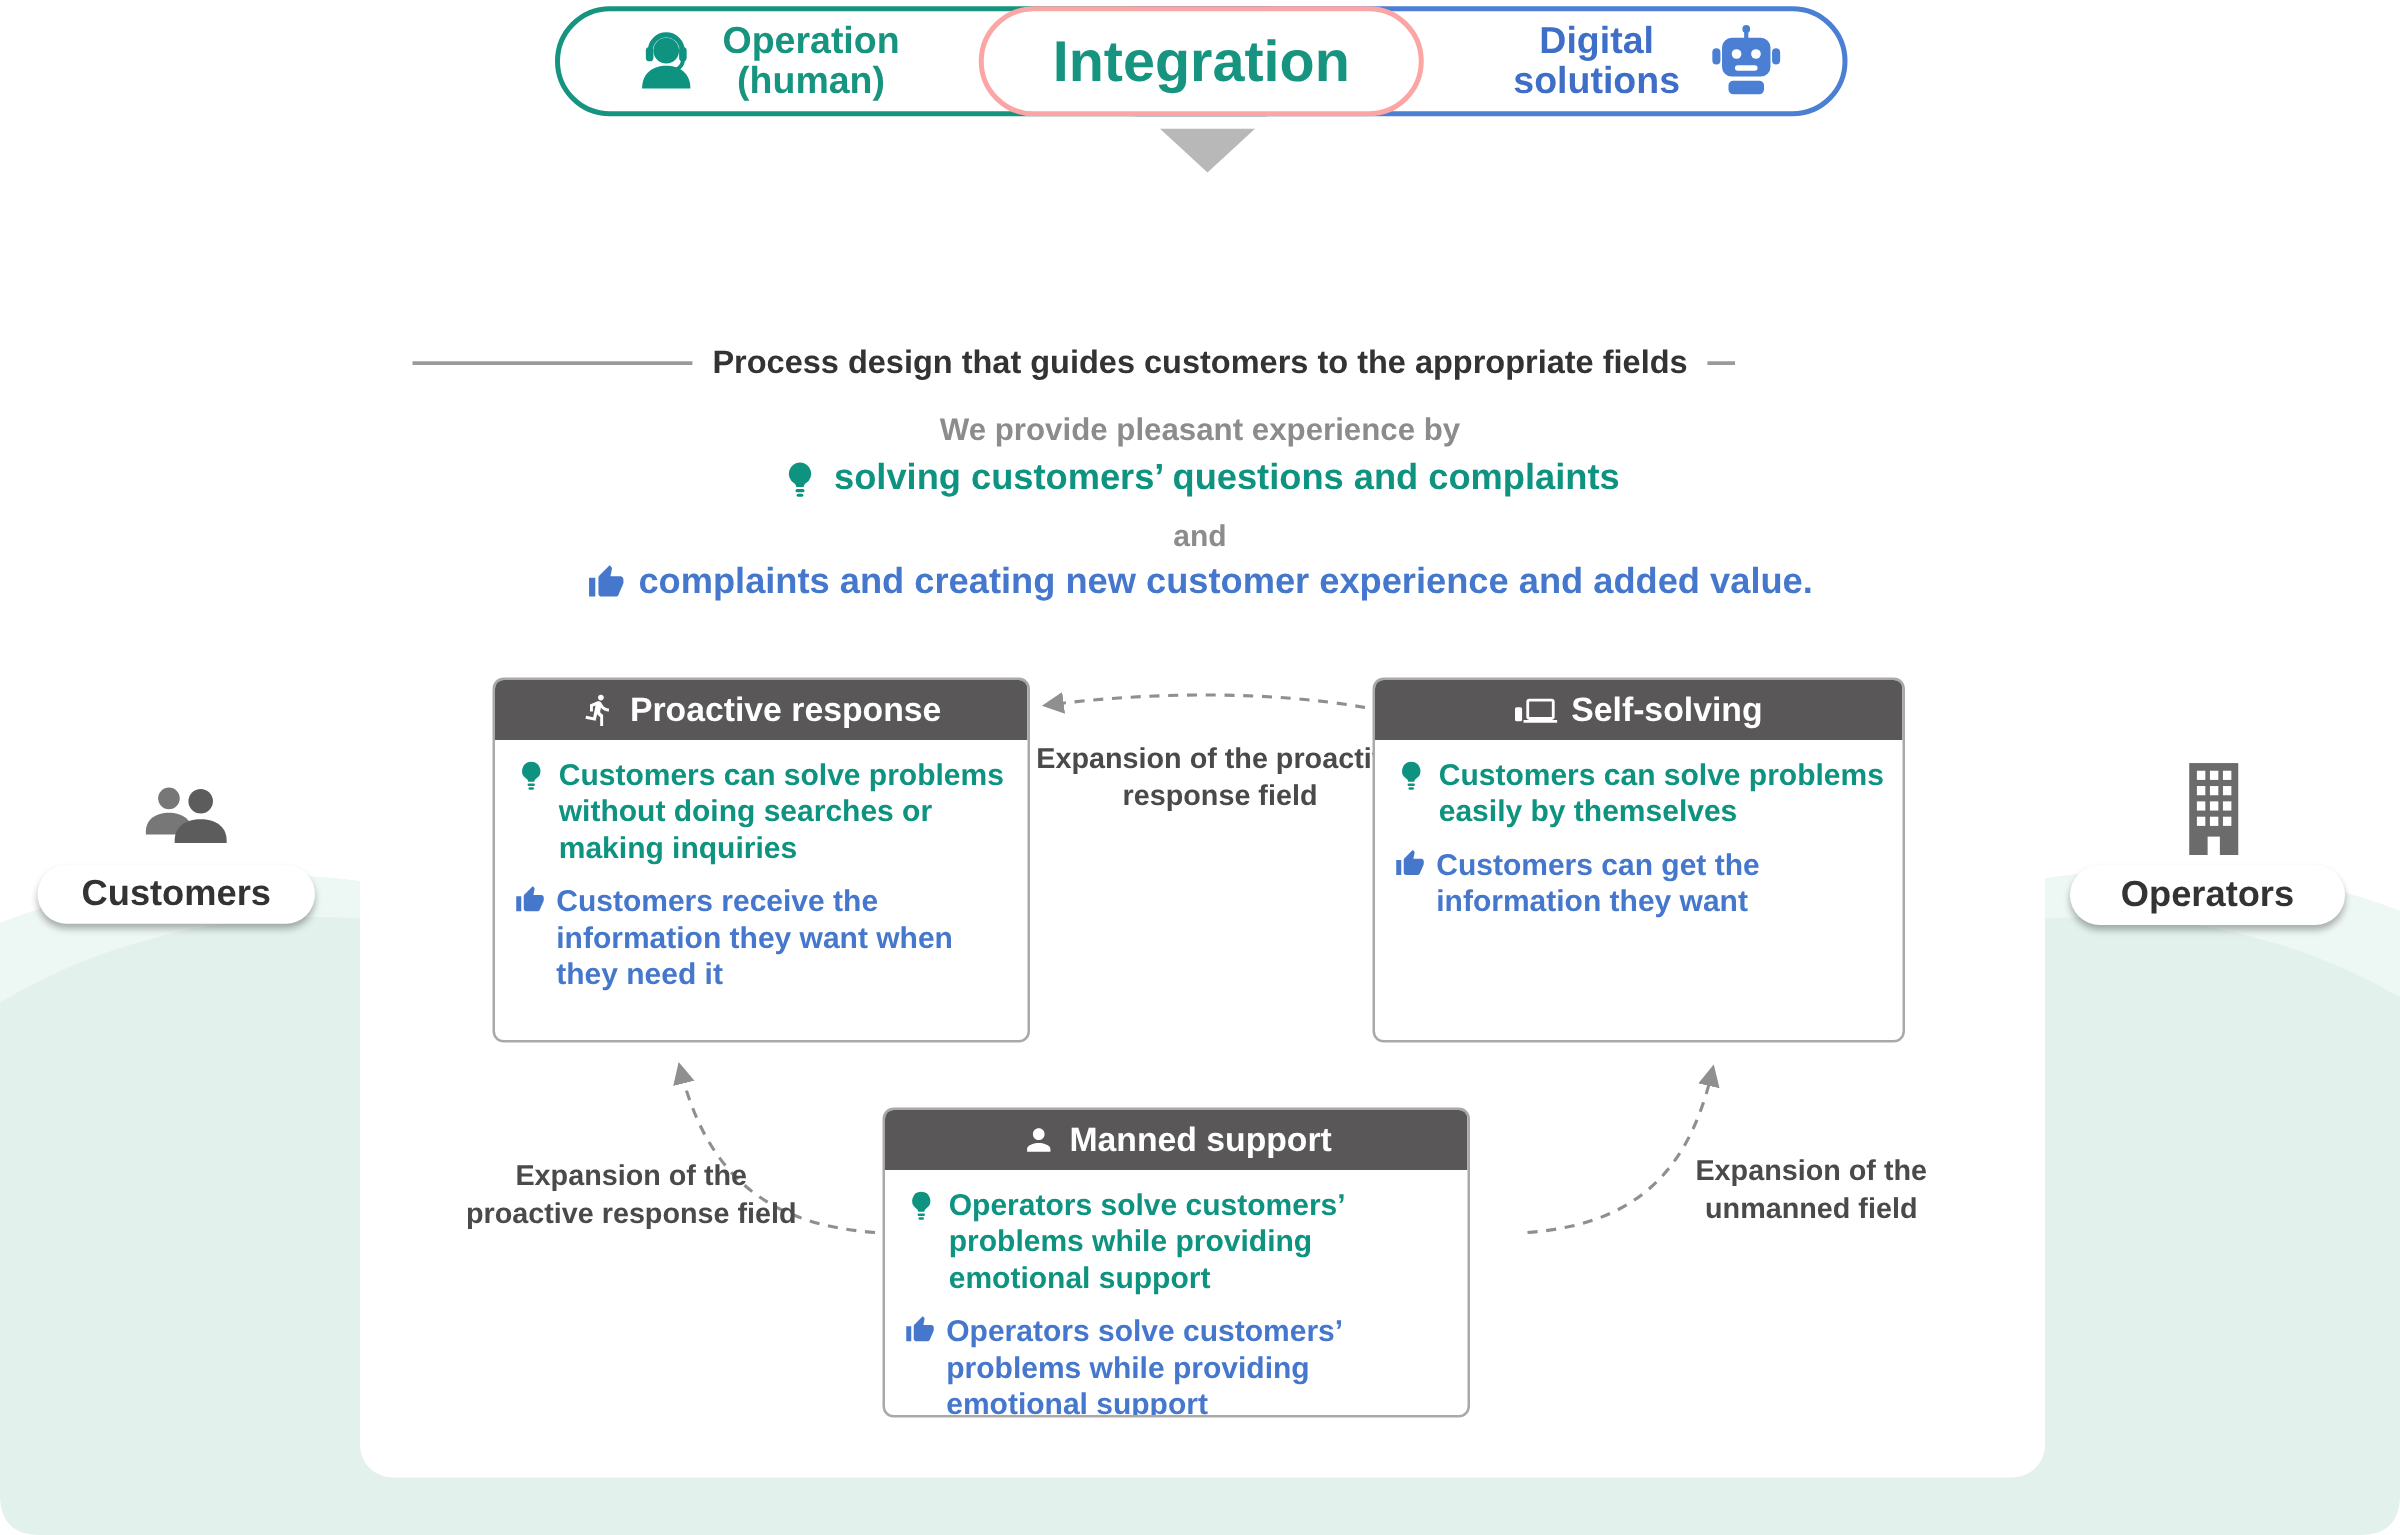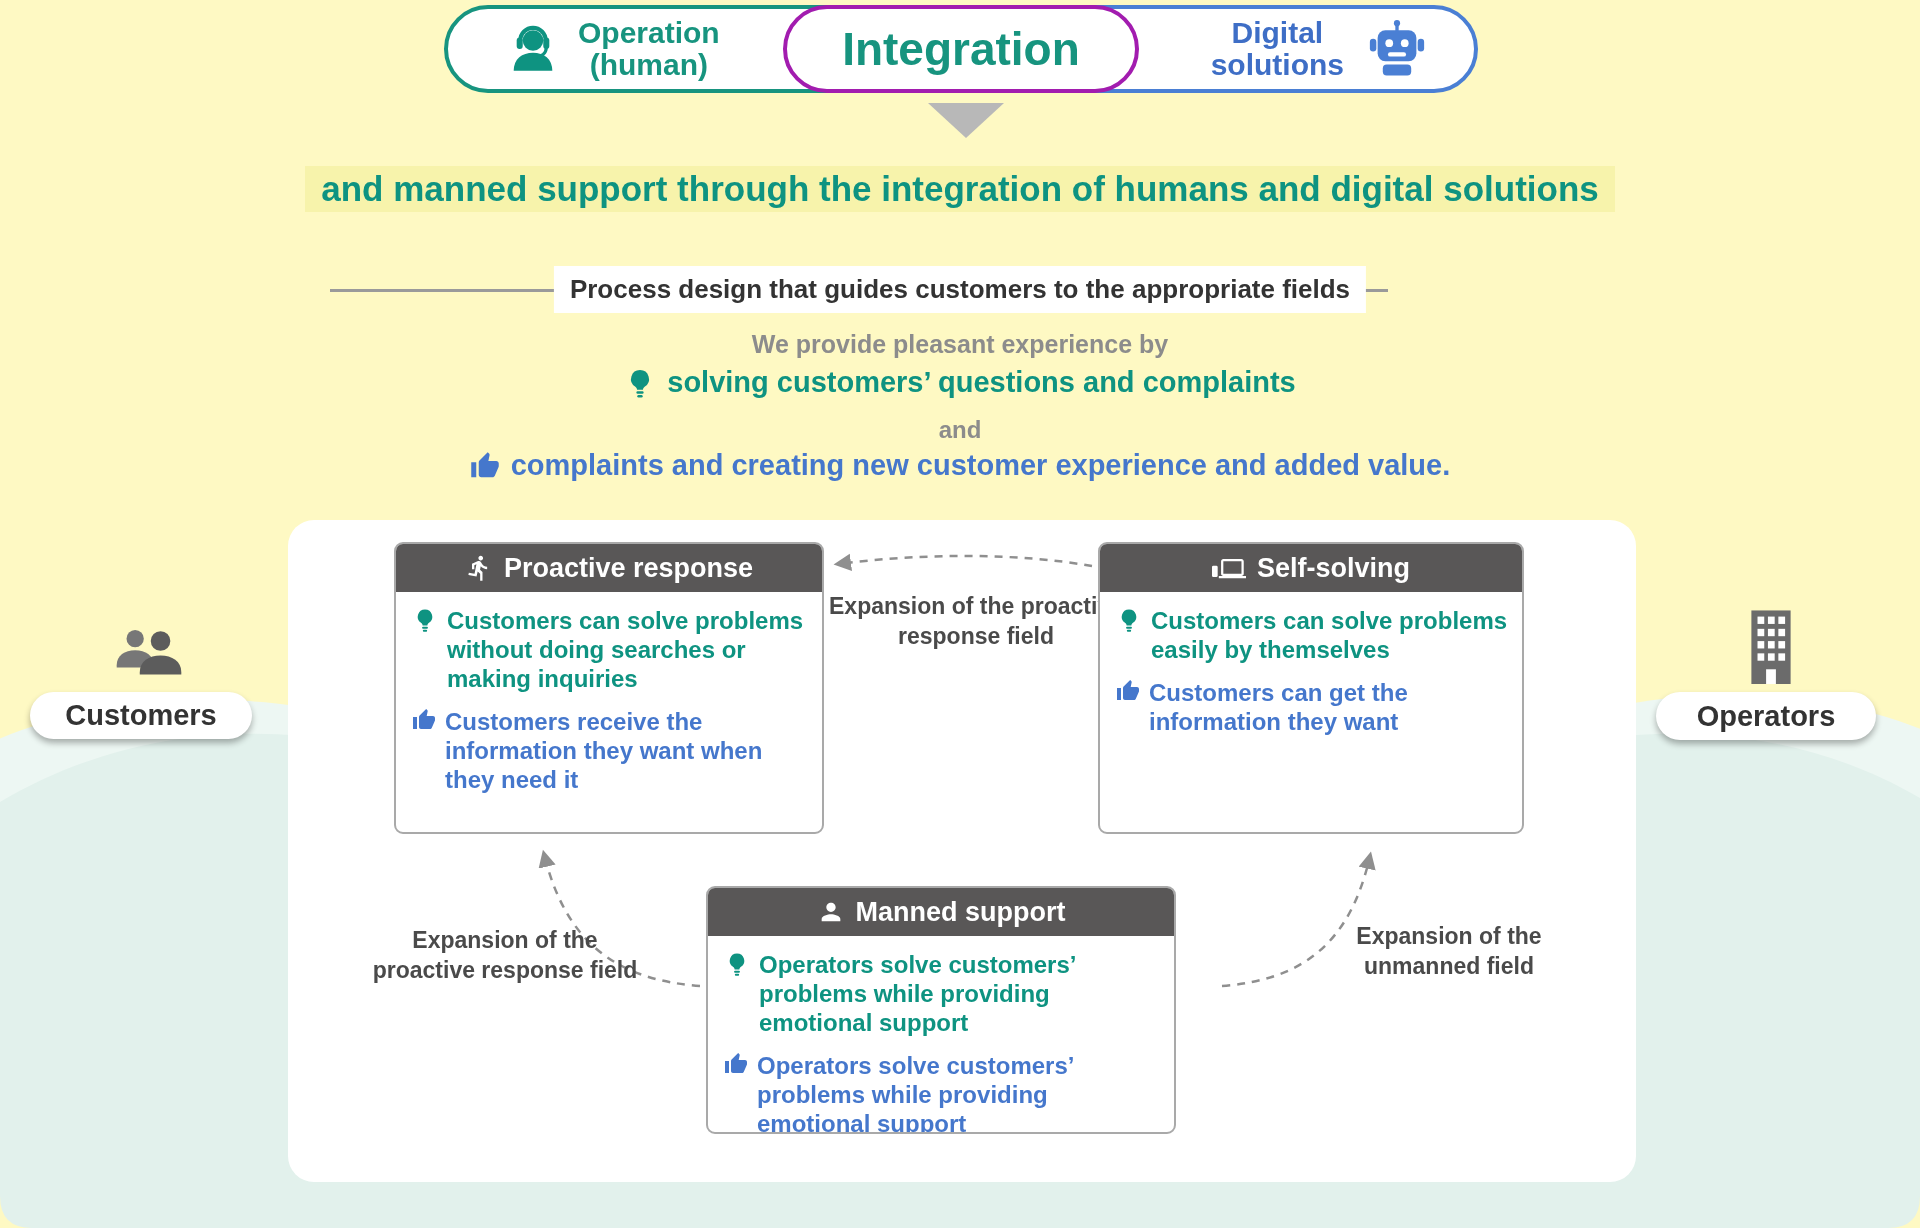--- a/index.html
+++ b/index.html
@@ -1,29 +1,29 @@
 <!DOCTYPE html>
 <html><head>
 <meta charset="utf-8">
 <style>
   html,body{margin:0;padding:0;background:#000;}
-  .stage{position:relative;width:1920px;height:1228px;background:#fef9c3;overflow:hidden;
+  .stage{position:relative;width:1920px;height:1228px;background:#ffffff;overflow:hidden;
          font-family:"Liberation Sans",sans-serif;}
   .stage *{box-sizing:border-box;}
 
   
   .top-pill{position:absolute;left:444px;top:5px;width:1034px;height:88px;}
   .pill-left,.pill-right{position:absolute;top:0;height:88px;width:612px;background:#fff;
          border-radius:48px;display:flex;align-items:center;}
   .pill-left{left:0;border:4px solid #17947f;padding-left:56px;gap:16px;}
   .pill-right{left:422px;border:4px solid #4a7fd4;justify-content:flex-end;padding-right:46px;gap:22px;}
   .pill-left-text{color:#17947f;font-weight:800;font-size:30px;line-height:1.08;text-align:center;}
   .pill-right-text{color:#3e6ec6;font-weight:800;font-size:30px;line-height:1.08;text-align:center;}
   .pill-center{position:absolute;left:50%;top:0;transform:translateX(-50%);width:356px;height:88px;
-         background:#fff;border:4px solid #a21caf;border-radius:48px;display:flex;align-items:center;
+         background:#fff;border:4px solid #fca5a5;border-radius:48px;display:flex;align-items:center;
          justify-content:center;font-size:46px;font-weight:800;color:#17947f;z-index:2;}
 
   .down-arrow{position:absolute;left:928px;top:103px;width:0;height:0;
          border-left:38px solid transparent;border-right:38px solid transparent;
          border-top:35px solid #b8b8b8;}
 
   
   .headline{position:absolute;top:146px;left:0;width:100%;text-align:center;z-index:1;}
   .headline .hl{display:inline-block;background:#f7f3ab;color:#0e9381;font-weight:800;
          font-size:35px;padding:3px 16px;margin:2px 0;}
@@ -179,21 +179,20 @@
           <use href="#sym-robot"></use>
         </svg>
     </div>
     <div class="pill-center">Integration</div>
   </div>
 
   <div class="down-arrow"></div>
 
   <div class="headline">
     <br>
-    <span class="hl">and manned support through the integration of humans and digital solutions</span>
   </div>
 
   <div class="divider"></div>
   <div class="banner">Process design that guides customers to the appropriate fields</div>
 
   <div class="lead">We provide pleasant experience by</div>
   <div class="intro-line point1">
     <svg width="32" height="32" class="bi-teal">
         <use href="#sym-bulb"></use>
       </svg>

